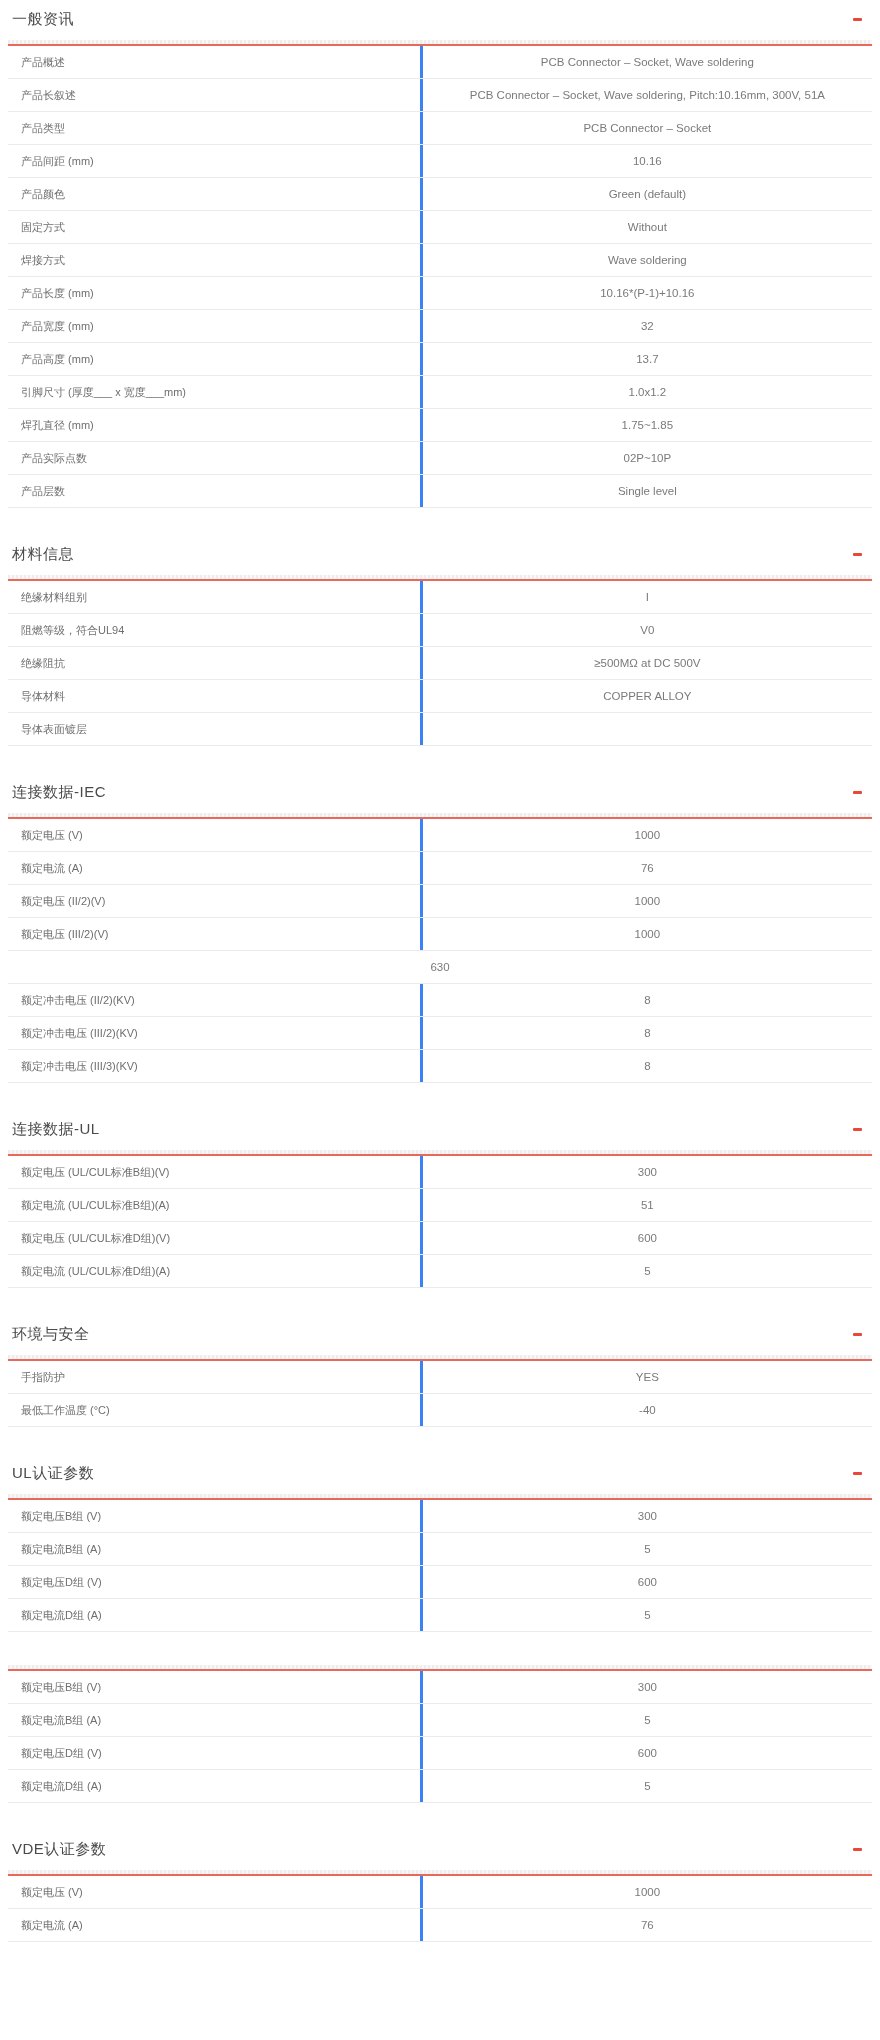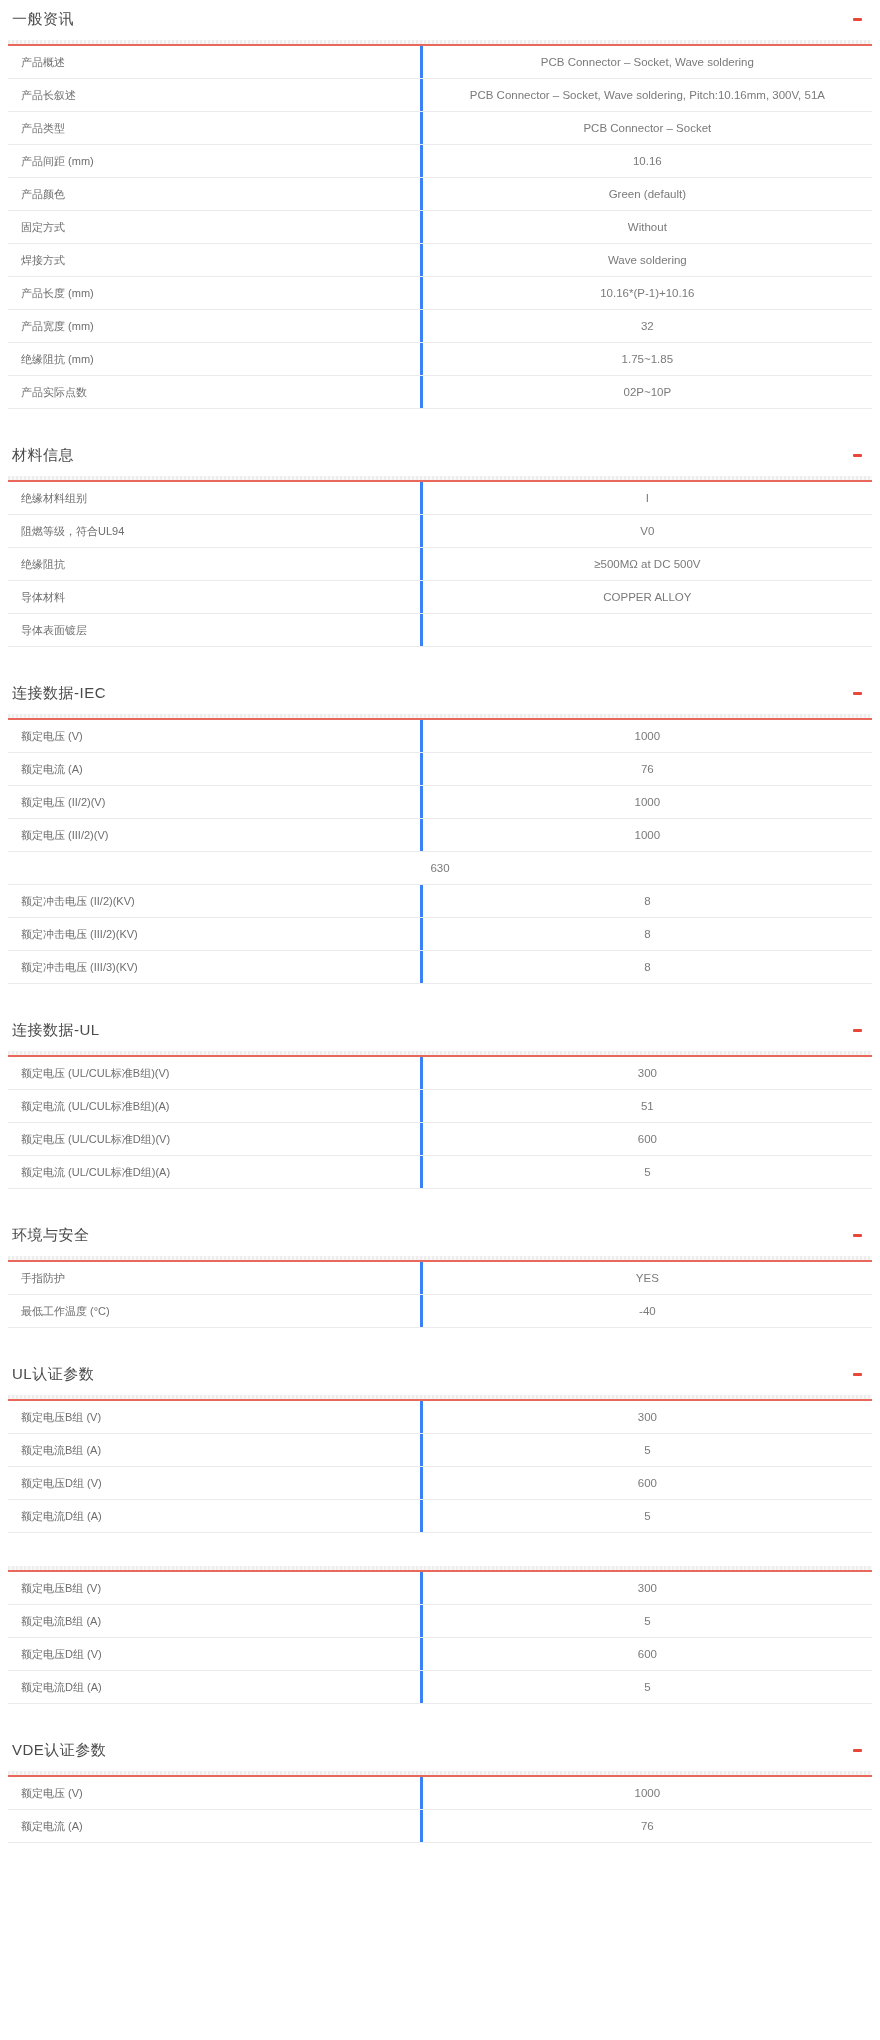--- a/index.html
+++ b/index.html
@@ -110,27 +110,39 @@
           </div>
           <div class="spec-row">
             <div class="spec-label">产品长度 (mm)</div>
             <div class="spec-value">10.16*(P-1)+10.16</div>
           </div>
           <div class="spec-row">
             <div class="spec-label">产品宽度 (mm)</div>
             <div class="spec-value">32</div>
           </div>
           <div class="spec-row">
-            <div class="spec-label">绝缘阻抗 (mm)</div>
+            <div class="spec-label">产品高度 (mm)</div>
+            <div class="spec-value">13.7</div>
+          </div>
+          <div class="spec-row">
+            <div class="spec-label">引脚尺寸 (厚度___ x 宽度___mm)</div>
+            <div class="spec-value">1.0x1.2</div>
+          </div>
+          <div class="spec-row">
+            <div class="spec-label">焊孔直径 (mm)</div>
             <div class="spec-value">1.75~1.85</div>
           </div>
           <div class="spec-row">
             <div class="spec-label">产品实际点数</div>
             <div class="spec-value">02P~10P</div>
           </div>
+          <div class="spec-row">
+            <div class="spec-label">产品层数</div>
+            <div class="spec-value">Single level</div>
+          </div>
         </div>
   </div>
 
   <div class="section">
     <div class="sec-header">
       <span class="sec-title">材料信息</span>
       <span class="minus"></span>
     </div>
     <div class="sec-rule"></div>
     <div class="spec-table">

